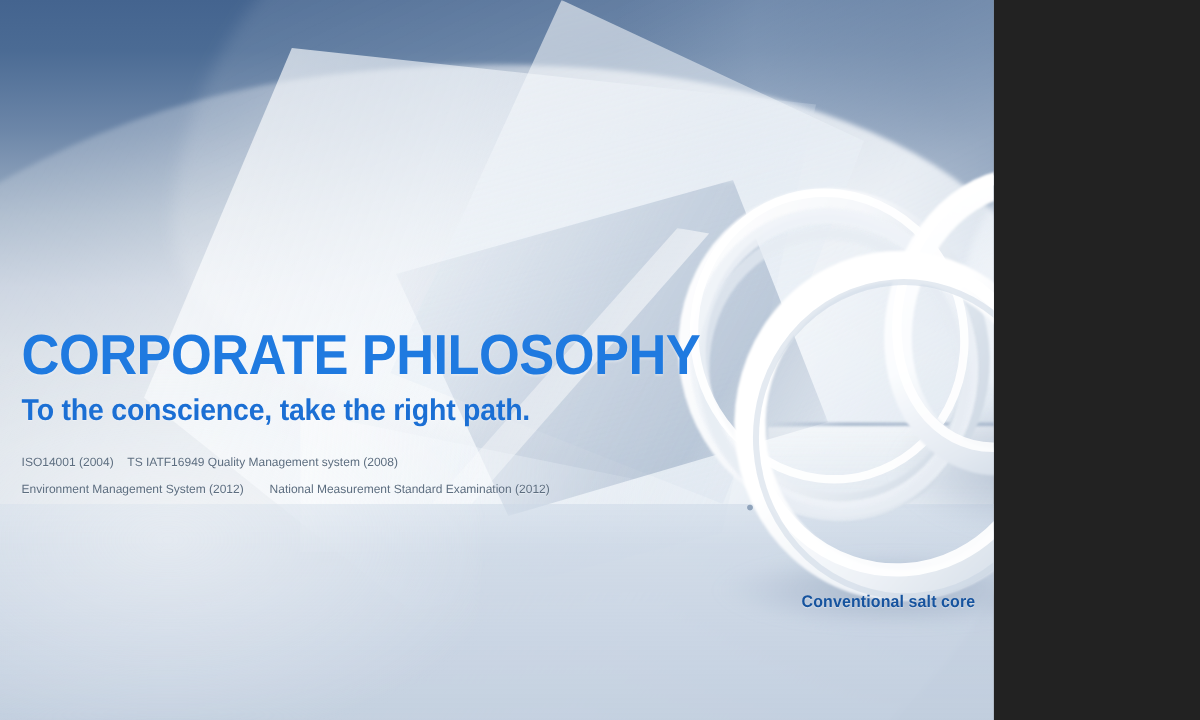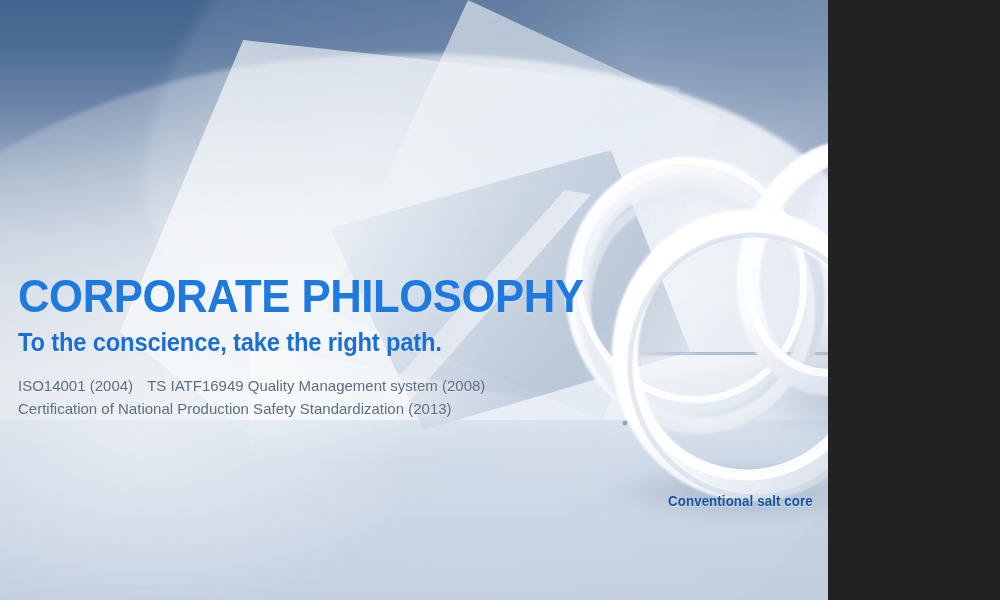--- a/index.html
+++ b/index.html
@@ -185,21 +185,21 @@
     font-weight:700;
     letter-spacing:-0.2px;
     transform:scaleX(.95);
     transform-origin:left center;
     color:#1b6fd4;
     white-space:nowrap;
     text-shadow:0 1px 1px rgba(255,255,255,.35);
   }
   .certs{
     position:absolute;left:18px;top:374px;
-    font-size:15px;
+    font-size:10px;
     color:#5d6e80;
     line-height:23px;
     white-space:nowrap;
   }
   .certs div{text-shadow:0 1px 0 rgba(255,255,255,.40);}
   .cert-gap{display:inline-block;width:16px;}
   .cert-gap-sm{display:inline-block;width:6px;}
   .caption{
     position:absolute;left:668px;top:493px;
     font-size:14px;
@@ -295,19 +295,21 @@
 
   <div class="subline">To the conscience, take the right path.</div>
 
   <div class="certs">
     <div>
       <span>ISO14001 (2004)</span>
       <span class="cert-gap-sm"></span>
       <span>TS IATF16949 Quality Management system (2008)</span>
     </div>
     <div>
-      <span>Certification of National Production Safety Standardization (2013)</span>
+      <span>Environment Management System (2012)</span>
+      <span class="cert-gap"></span>
+      <span>National Measurement Standard Examination (2012)</span>
     </div>
   </div>
 
   <div class="caption">Conventional salt core</div>
 
 </div>
 
 </body></html>

